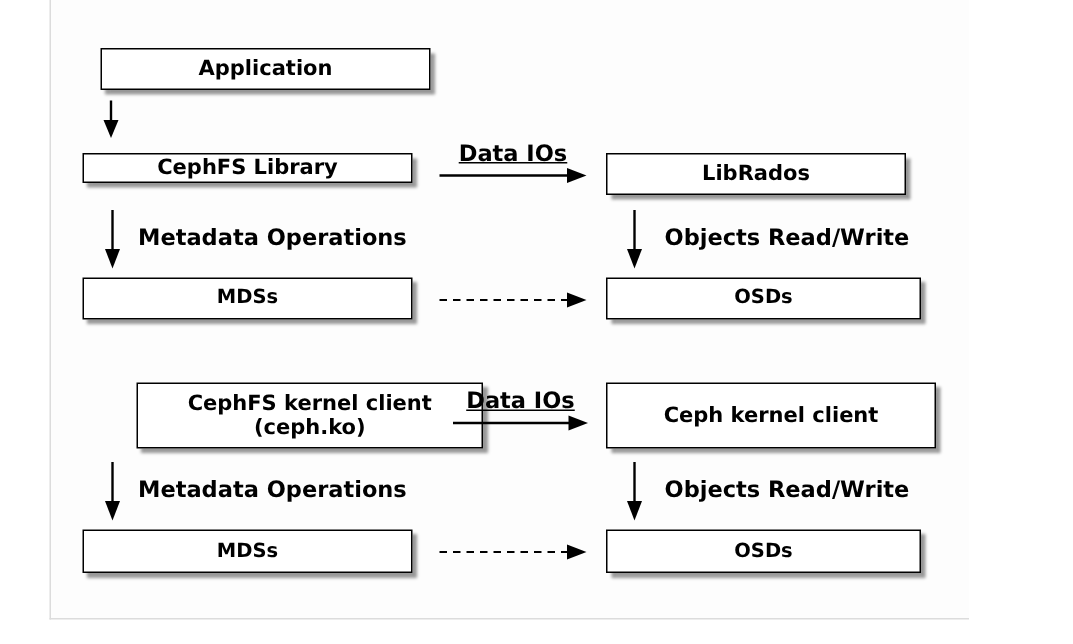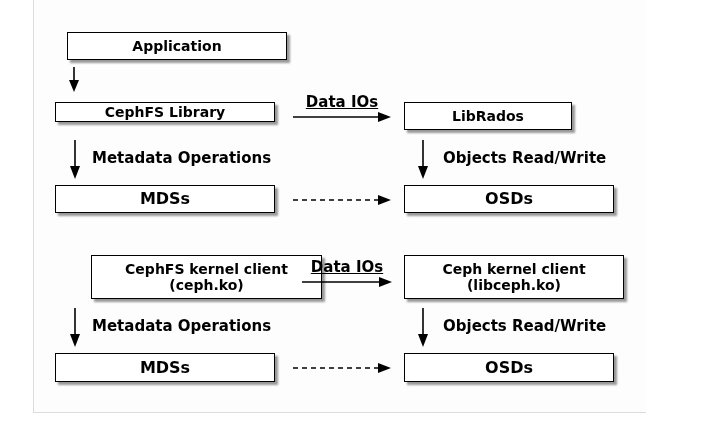--- a/index.html
+++ b/index.html
@@ -35,21 +35,21 @@
     flex-direction: column;
     align-items: center;
     justify-content: center;
     text-align: center;
     color: #000000;
     font-weight: bold;
     box-sizing: border-box;
     line-height: 16px;
   }
   .node.big   { font-size: 14px; }
-  .node.small { font-size: 16px; }
+  .node.small { font-size: 13px; }
   .edge-label {
     position: absolute;
     color: #000000;
     font-weight: bold;
     font-size: 15px;
     white-space: nowrap;
   }
   .edge-label.centered { text-align: center; text-decoration: underline; }
   svg.arrow { position: absolute; overflow: visible; }
 </style>
@@ -72,21 +72,21 @@
     <span>CephFS Library</span>
   </div>
 
   <div class="edge-label centered" style="left:293px; top:93px; width:98px;">Data IOs</div>
 
   <svg class="arrow" style="left:293px; top:110px;" width="100" height="14">
     <line x1="0" y1="7" x2="86" y2="7" stroke="#000" stroke-width="1.6"></line>
     <polygon points="85,2 85,12 98,7" fill="#000"></polygon>
   </svg>
 
-  <div class="node big" style="left:404px; top:102px; width:168px; height:28px;">
+  <div class="node big" style="left:404px; top:102px; width:200px; height:28px;">
     <span>LibRados</span>
   </div>
 
   <svg class="arrow" style="left:68px; top:140px;" width="14" height="40">
     <line x1="7" y1="0" x2="7" y2="27" stroke="#000" stroke-width="1.6"></line>
     <polygon points="2,26 12,26 7,39" fill="#000"></polygon>
   </svg>
   <div class="edge-label" style="left:92px; top:149px;">Metadata Operations</div>
 
   <svg class="arrow" style="left:416px; top:140px;" width="14" height="40">
@@ -115,21 +115,20 @@
 
   <div class="edge-label centered" style="left:300px; top:258px; width:94px;">Data IOs</div>
 
   <svg class="arrow" style="left:302px; top:275px;" width="92" height="14">
     <line x1="0" y1="7" x2="78" y2="7" stroke="#000" stroke-width="1.6"></line>
     <polygon points="77,2 77,12 90,7" fill="#000"></polygon>
   </svg>
 
   <div class="node big" style="left:404px; top:255px; width:220px; height:44px;">
     <span>Ceph kernel client</span>
-    <span>(libceph.ko)</span>
   </div>
 
   <svg class="arrow" style="left:68px; top:308px;" width="14" height="40">
     <line x1="7" y1="0" x2="7" y2="27" stroke="#000" stroke-width="1.6"></line>
     <polygon points="2,26 12,26 7,39" fill="#000"></polygon>
   </svg>
   <div class="edge-label" style="left:92px; top:317px;">Metadata Operations</div>
 
   <svg class="arrow" style="left:416px; top:308px;" width="14" height="40">
     <line x1="7" y1="0" x2="7" y2="27" stroke="#000" stroke-width="1.6"></line>

